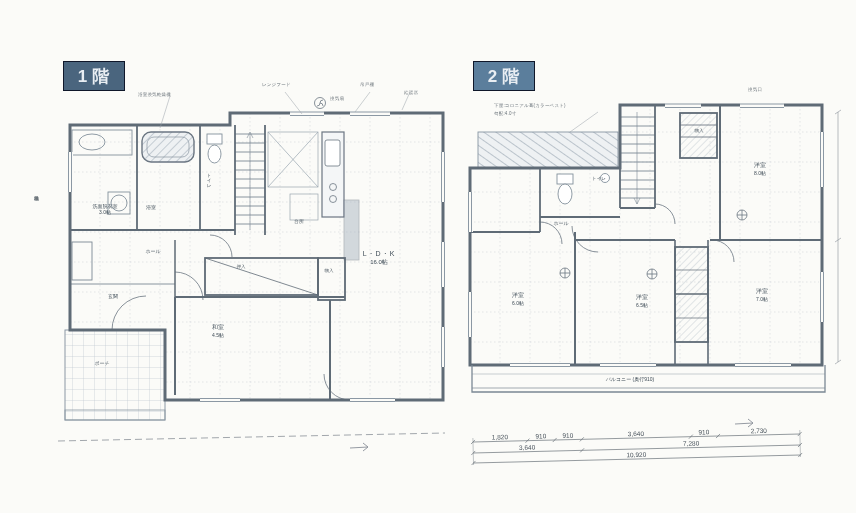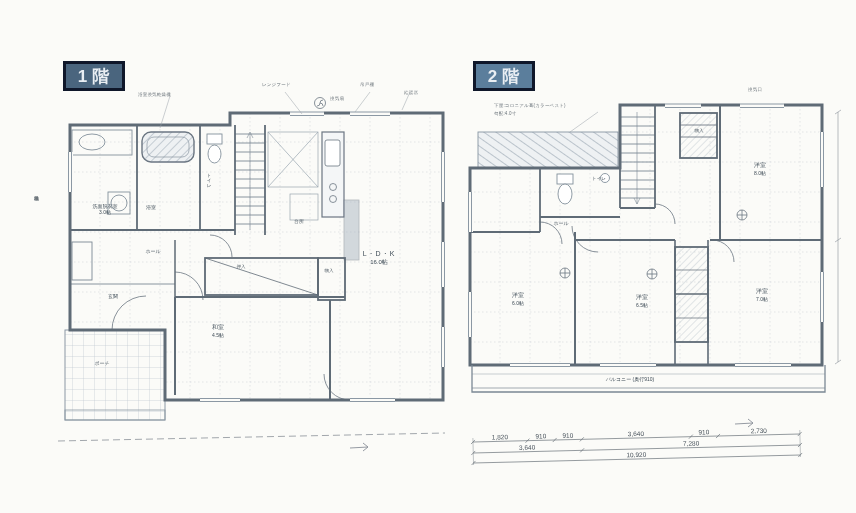--- a/index.html
+++ b/index.html
@@ -1,20 +1,20 @@
 <!DOCTYPE html>
 <html><head>
 <meta charset="utf-8">
 <style>
   html,body{margin:0;padding:0;}
   body{font-family:"Liberation Sans","DejaVu Sans",sans-serif;}
   .sheet{position:relative;width:856px;height:513px;background:#fbfbf8;overflow:hidden;}
   .floor-tag{position:absolute;width:62px;height:30px;display:flex;align-items:center;justify-content:center;
     color:#e9eef3;font-size:17px;font-weight:bold;letter-spacing:5px;padding-left:4px;box-sizing:border-box;
-    border:3px solid #0f172a;}
+    border:1px solid #0f172a;}
   .tag1{left:63px;top:61px;background:#4a657e;}
   .tag2{left:473px;top:61px;background:#5b7e9c;}
   .rlabel{position:absolute;color:#3f4c57;text-align:center;line-height:1.25;white-space:nowrap;}
   .rlabel span{display:block;}
   .f6{font-size:6px;} .f5{font-size:5px;} .f45{font-size:4.5px;} .f7{font-size:7px;letter-spacing:1px;}
   .note{position:absolute;color:#6a737a;font-size:4.5px;white-space:nowrap;letter-spacing:.2px;}
   .vert{writing-mode:vertical-rl;}
   svg{position:absolute;}
   svg text{font-family:"Liberation Sans","DejaVu Sans",sans-serif;}
 </style>

